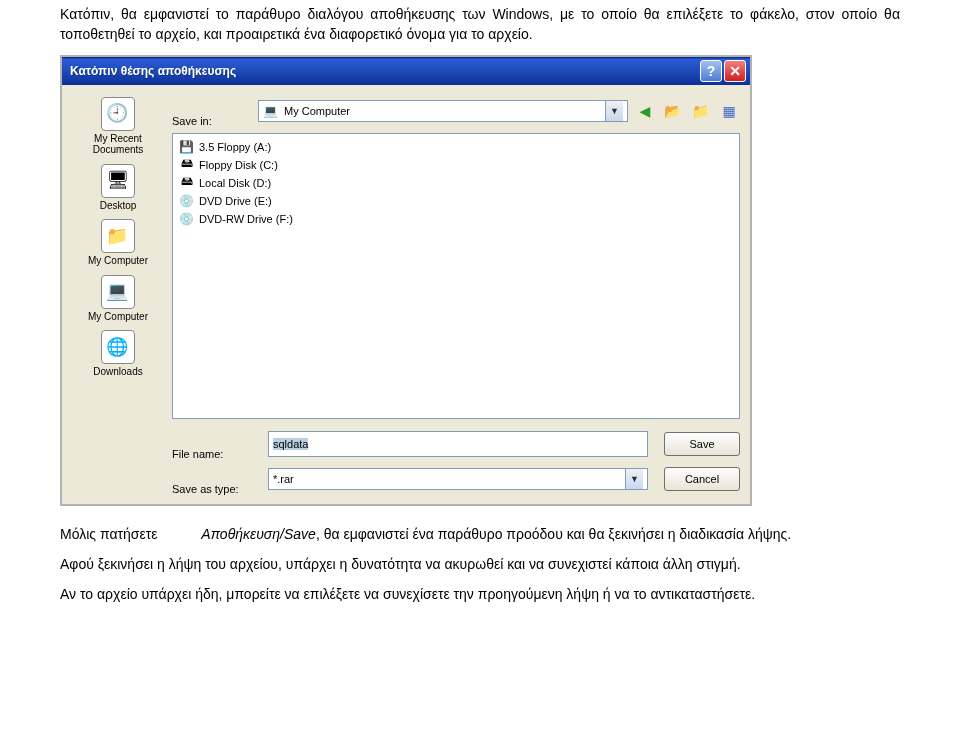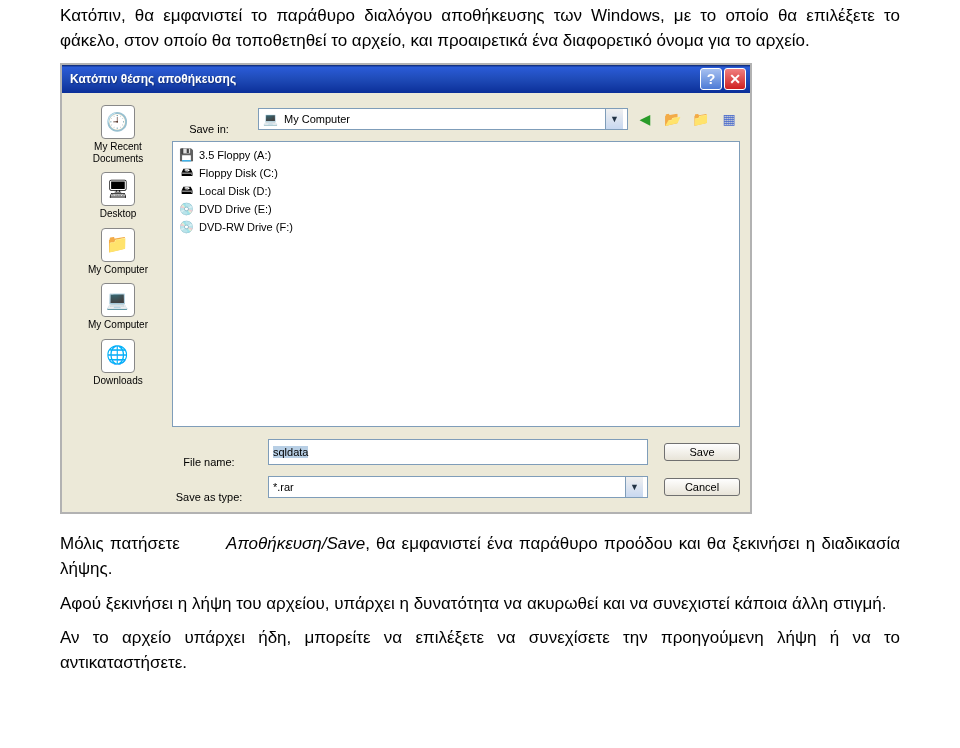--- a/index.html
+++ b/index.html
@@ -9,21 +9,21 @@
     width: 960px;
     height: 748px;
     font-family: Arial, sans-serif;
     background: #fff;
     color: #000;
   }
   .page {
     padding: 0 60px 0 60px;
   }
   .para {
-    font-size: 17px;
+    font-size: 14px;
     line-height: 1.45;
     margin: 4px 0 10px 0;
     text-align: justify;
   }
   .italic { font-style: italic; margin-left: 40px; }
   .dialog {
     width: 692px;
     border: 2px solid #b2b2b2;
     background: #ece9d8;
     font-family: Tahoma, sans-serif;
@@ -95,21 +95,21 @@
     flex: 1;
     display: flex;
     flex-direction: column;
   }
   .toolbar-row {
     display: flex;
     align-items: center;
     gap: 6px;
     margin-bottom: 6px;
   }
-  .label { width: 80px; text-align: center; padding-right: 6px; margin-top: 20px; }
+  .label { width: 80px; text-align: left; padding-right: 6px; margin-top: 20px; }
   .combo {
     flex: 1;
     height: 22px;
     background: #fff;
     border: 1px solid #7f9db9;
     display: flex;
     align-items: center;
     padding: 0 4px;
     gap: 5px;
   }
@@ -163,21 +163,21 @@
     height: 22px;
     background: #fff;
     border: 1px solid #7f9db9;
     display: flex;
     align-items: center;
     padding: 12px 4px;
   }
   .text-input.sel span { background:#b8cfe5; }
   .btn {
     width: 76px;
-    height: 18px;
+    height: 24px;
     background: linear-gradient(#fefefe,#e8e4d8);
     border: 1px solid #707070;
     border-radius: 3px;
     display:flex;align-items:center;justify-content:center;
     font-size:11px;
   }
 </style>
 </head>
 <body>
 

